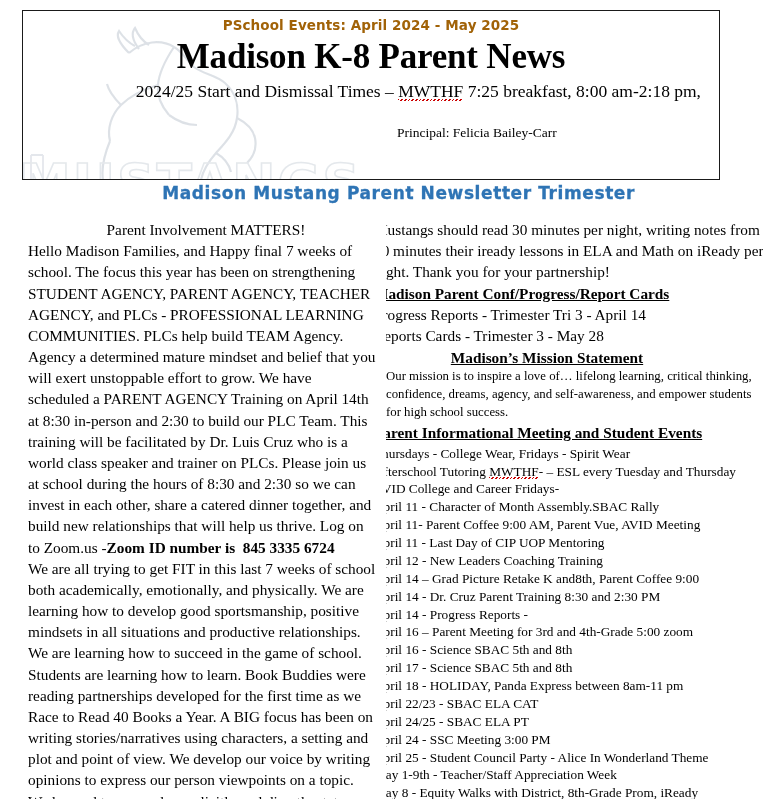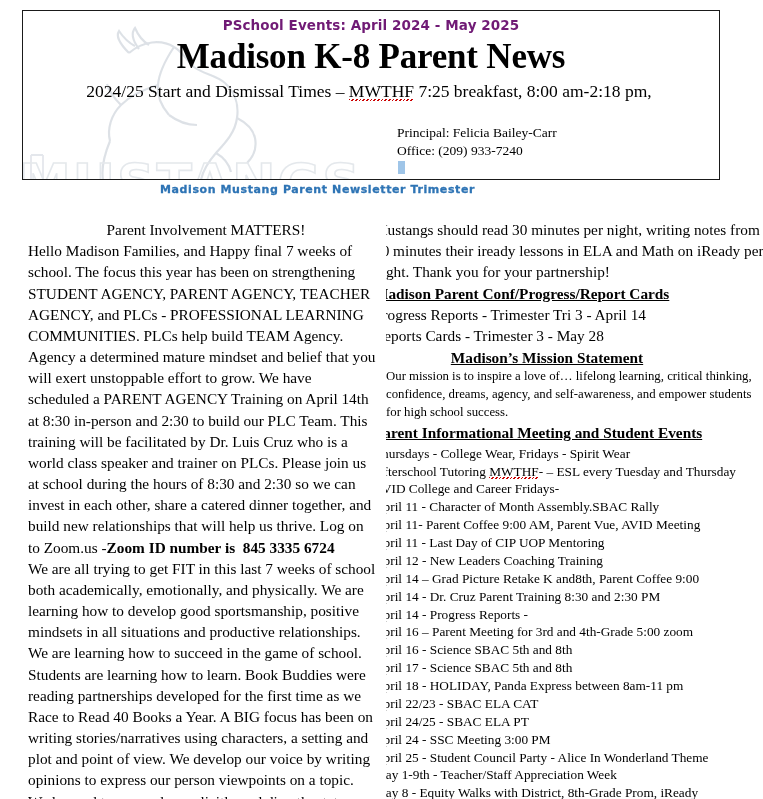--- a/index.html
+++ b/index.html
@@ -37,37 +37,37 @@
     box-sizing: border-box;
   }
 
   .mh-events {
     text-align: center;
     font-family: "DejaVu Sans", sans-serif;
     font-size: 13.5px;
     font-weight: bold;
     letter-spacing: 0.1px;
     line-height: 1.15;
-    color: #701a75;
+    color: #a16207;
     position: relative;
     z-index: 3;
   }
   .mh-title {
     text-align: center;
     font-family: Liberation Serif, serif;
     font-size: 35px;
     font-weight: bold;
     line-height: 1.12;
     margin-top: 3px;
     letter-spacing: -0.2px;
     position: relative;
     z-index: 3;
   }
   .mh-times {
-    text-align: center;
+    text-align: right;
     font-size: 17.5px;
     line-height: 1.32;
     margin-top: 4px;
     padding-right: 4px;
     position: relative;
     z-index: 3;
   }
   .mh-times .l1 { display: block; }
   .mh-times .l2 { display: block; }
   .mh-contact {
@@ -109,23 +109,23 @@
     pointer-events: none;
     opacity: 0.9;
   }
 
   
   #blue-subtitle {
     position: absolute;
     left: 0;
     top: 183px;
     width: 635px;
-    text-align: center;
+    text-align: right;
     font-family: "DejaVu Sans", sans-serif;
-    font-size: 11px;
+    font-size: 17px;
     font-weight: bold;
     color: #2e74b5;
     letter-spacing: 0.6px;
     z-index: 5;
     -webkit-text-stroke: 0.3px #2e74b5;
   }
 
   
   #body-cols {
     position: absolute;
@@ -235,24 +235,20 @@
     <div class="mh-events">PSchool Events: April 2024 - May 2025</div>
 
     <div class="mh-title">Madison K-8 Parent News</div>
 
     <div class="mh-times">
       <span class="l1"><span>2024/25 Start and Dismissal Times – </span><span class="underline-squiggle">MWTHF</span><span> 7:25 breakfast, 8:00 am-2:18 pm,</span></span>
     </div>
 
     <div class="mh-contact">
       <span>Principal: Felicia Bailey-Carr</span>
-      <span>
-          <span>Office: (209) 933-7240</span>
-          <span class="caret"></span>
-        </span>
     </div>
 
   </div>
 </div>
 
 <div id="blue-subtitle">Madison Mustang Parent Newsletter Trimester</div>
 
 <div id="body-cols">
 
   <div id="col-left">

